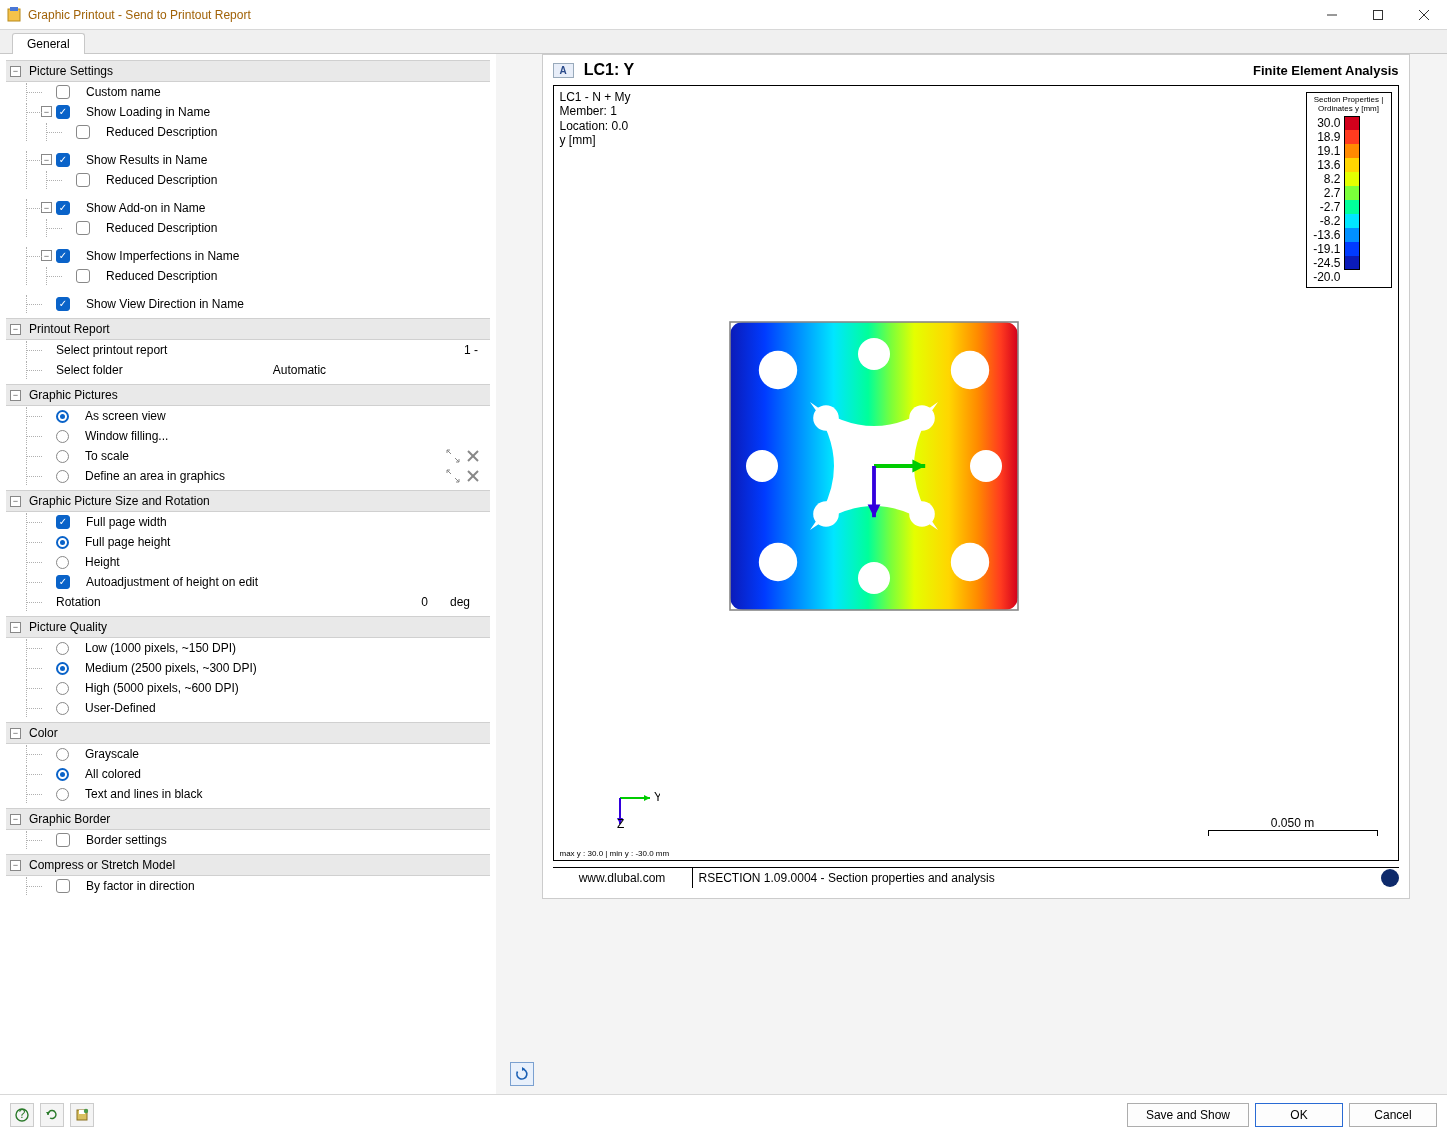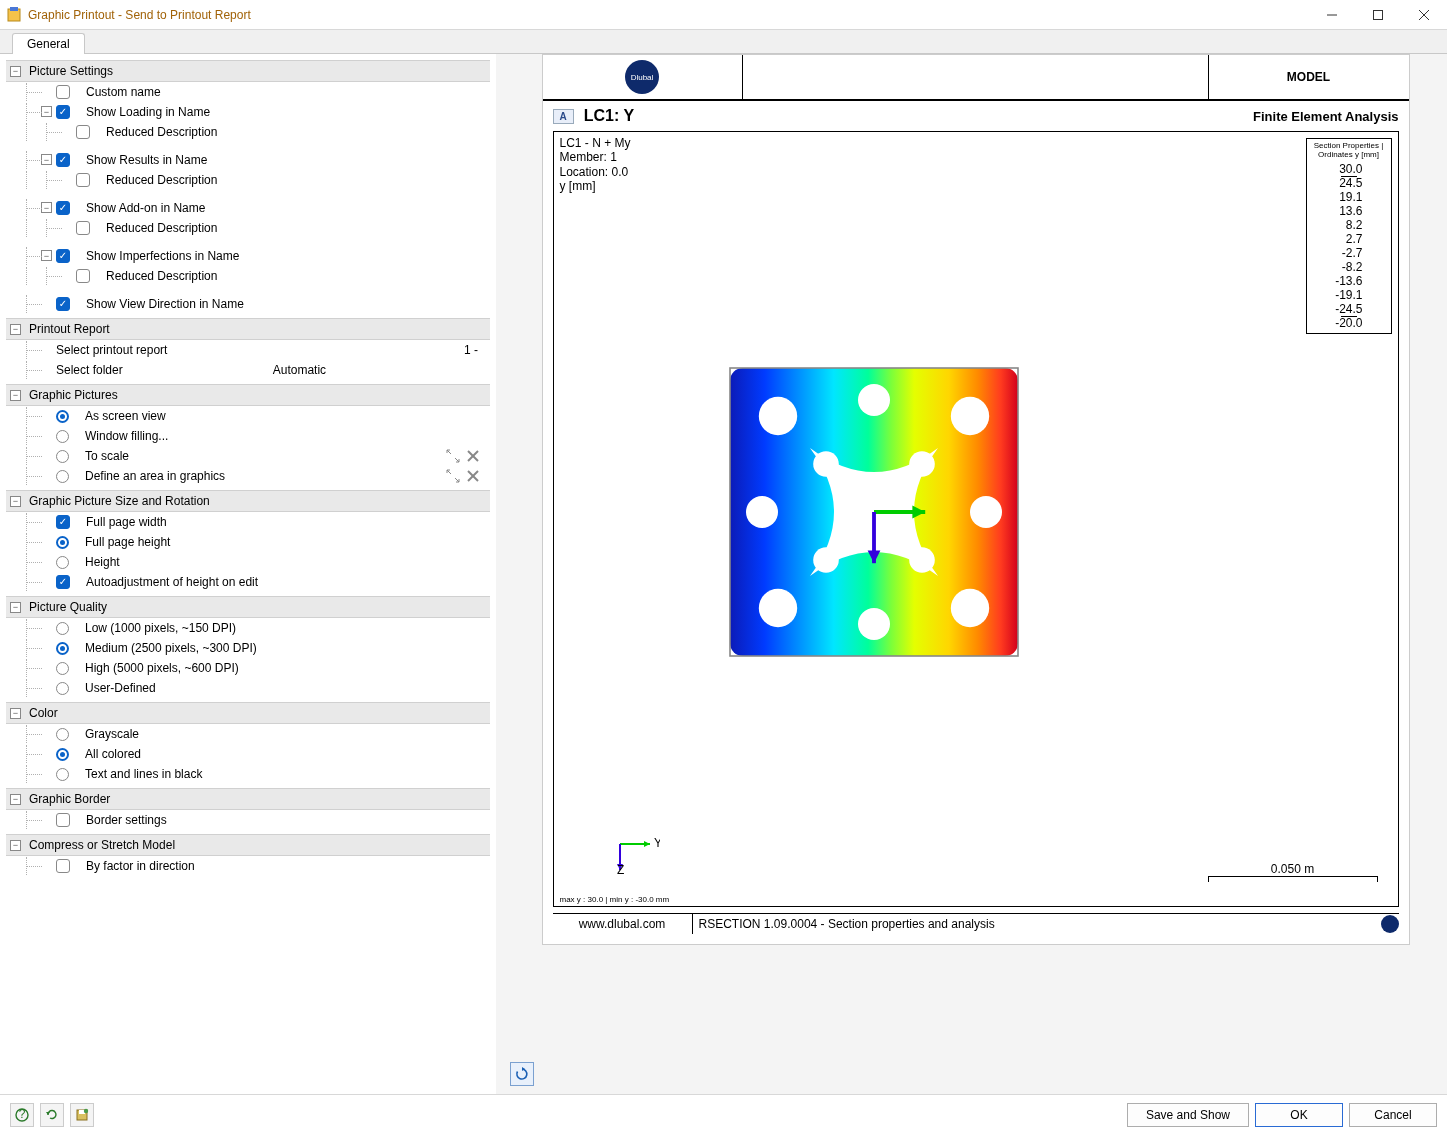--- a/index.html
+++ b/index.html
@@ -74,21 +74,21 @@
 
 .chart-title-row { display: flex; align-items: center; padding: 6px 10px; }
 .chart-badge { background: #e8eef9; border: 1px solid #9ab; padding: 1px 6px; font-weight: bold; color: #2a4a8a; margin-right: 10px; font-size: 10px; }
 .chart-title { font-weight: bold; font-size: 16px; }
 .chart-subtitle { margin-left: auto; font-weight: bold; font-size: 13px; }
 
 .chart-box { border: 1px solid #000; margin: 0 10px 6px 10px; height: 776px; position: relative; background: #fff; }
 .chart-info { position: absolute; top: 4px; left: 6px; font-size: 9px; line-height: 1.2; }
 .legend-box { position: absolute; top: 6px; right: 6px; width: 86px; border: 1px solid #000; background: #fff; padding: 3px; font-size: 8px; }
 .legend-title { text-align: center; font-size: 8px; line-height: 1.1; margin-bottom: 2px; }
-.legend-row { display: flex; align-items: center; height: 14px; flex-direction: column; }
+.legend-row { display: flex; align-items: center; height: 14px; }
 .legend-val { width: 34px; text-align: right; padding-right: 3px; }
 .legend-sw { width: 16px; height: 14px; border-left: 1px solid #000; border-right: 1px solid #000; }
 .legend-sw.first { border-top: 1px solid #000; }
 .legend-sw.last { border-bottom: 1px solid #000; }
 
 .fea-graphic { position: absolute; left: 160px; top: 220px; width: 320px; height: 320px; }
 .axis-mini { position: absolute; left: 56px; bottom: 30px; font-size: 9px; }
 .scale-bar { position: absolute; right: 20px; bottom: 24px; font-size: 8px; text-align: center; }
 .scale-line { width: 170px; border-top: 1px solid #000; height: 6px; border-left: 1px solid #000; border-right: 1px solid #000; }
 .chart-footer { position: absolute; bottom: 2px; left: 6px; font-size: 8px; }
@@ -294,20 +294,26 @@
       <div class="row">
           <div class="tree-pad branch"></div>
         <span class="radio"></span>
         <span class="opt-label">Height</span>
       </div>
       <div class="row">
           <div class="tree-pad branch"></div>
         <span class="chk checked"></span>
         <span class="opt-label">Autoadjustment of height on edit</span>
       </div>
+      <div class="row">
+          <div class="tree-pad branch"></div>
+        <span class="opt-label">Rotation</span>
+        <span class="val-cell">0</span>
+        <span class="unit-cell">deg</span>
+      </div>
 
       <div class="sect-head">
         <div class="exp-box">−</div>
         <span class="sect-label">Picture Quality</span>
       </div>
       <div class="row">
           <div class="tree-pad branch"></div>
         <span class="radio"></span>
         <span class="opt-label">Low (1000 pixels, ~150 DPI)</span>
       </div>
@@ -368,27 +374,20 @@
       </div>
 
     </div>
   </div>
 
   <div class="right">
     <div class="preview-wrap">
       <div class="preview-scroll">
         <div class="page">
 
-          <div class="page-header-row">
-            <div class="hdr-cell" style="width:200px">
-              <div class="logo-circle">Dlubal</div>
-            </div>
-            <div class="hdr-cell" style="flex:1"></div>
-            <div class="hdr-cell" style="width:200px;font-weight:bold">MODEL</div>
-          </div>
 
           <div class="chart-title-row">
             <span class="chart-badge">A</span>
             <span class="chart-title">LC1: Y</span>
             <span class="chart-subtitle">Finite Element Analysis</span>
           </div>
 
           <div class="chart-box">
             <div class="chart-info" id="chart-info">
                 <div>LC1 - N + My</div>
@@ -397,21 +396,21 @@
                 <div>y [mm]</div>
               </div>
             <div class="legend-box">
               <div class="legend-title">Section Properties | Ordinates y [mm]</div>
               <div id="legend-rows">
                   <div class="legend-row">
                     <div class="legend-val">30.0</div>
                     <div class="legend-sw first" style="background: rgb(210, 0, 28);"></div>
                   </div>
                   <div class="legend-row">
-                    <div class="legend-val">24.5</div>
+                    <div class="legend-val">18.9</div>
                     <div class="legend-sw" style="background: rgb(255, 59, 31);"></div>
                   </div>
                   <div class="legend-row">
                     <div class="legend-val">19.1</div>
                     <div class="legend-sw" style="background: rgb(255, 138, 0);"></div>
                   </div>
                   <div class="legend-row">
                     <div class="legend-val">13.6</div>
                     <div class="legend-sw" style="background: rgb(255, 214, 0);"></div>
                   </div>

